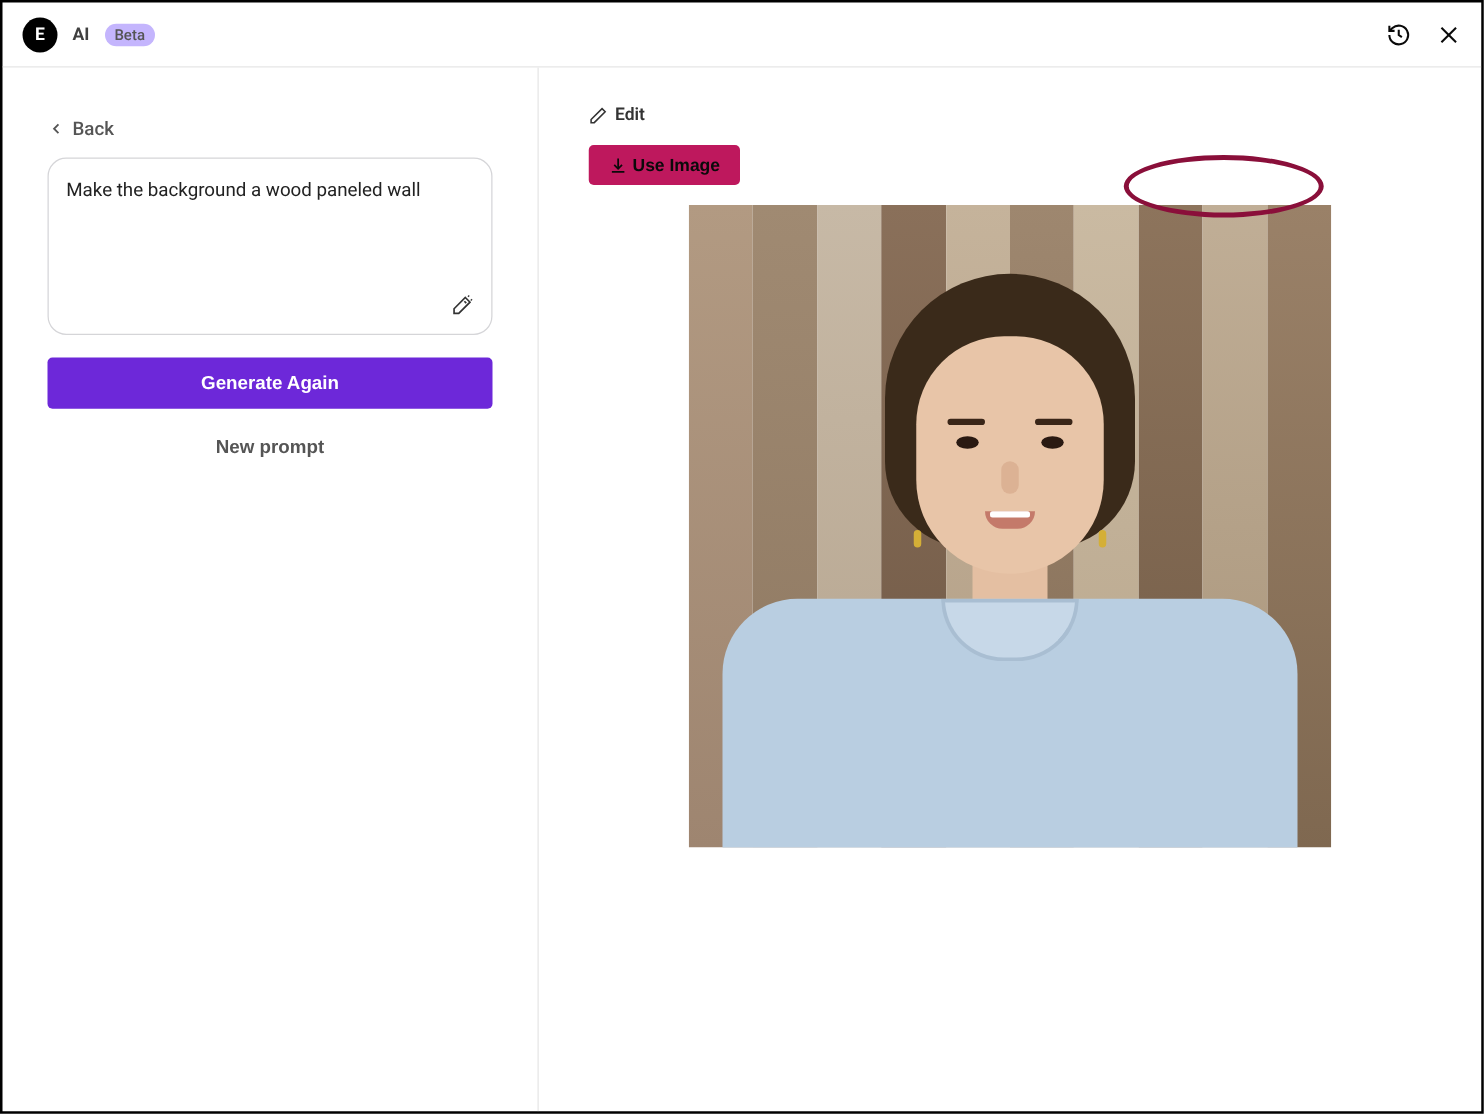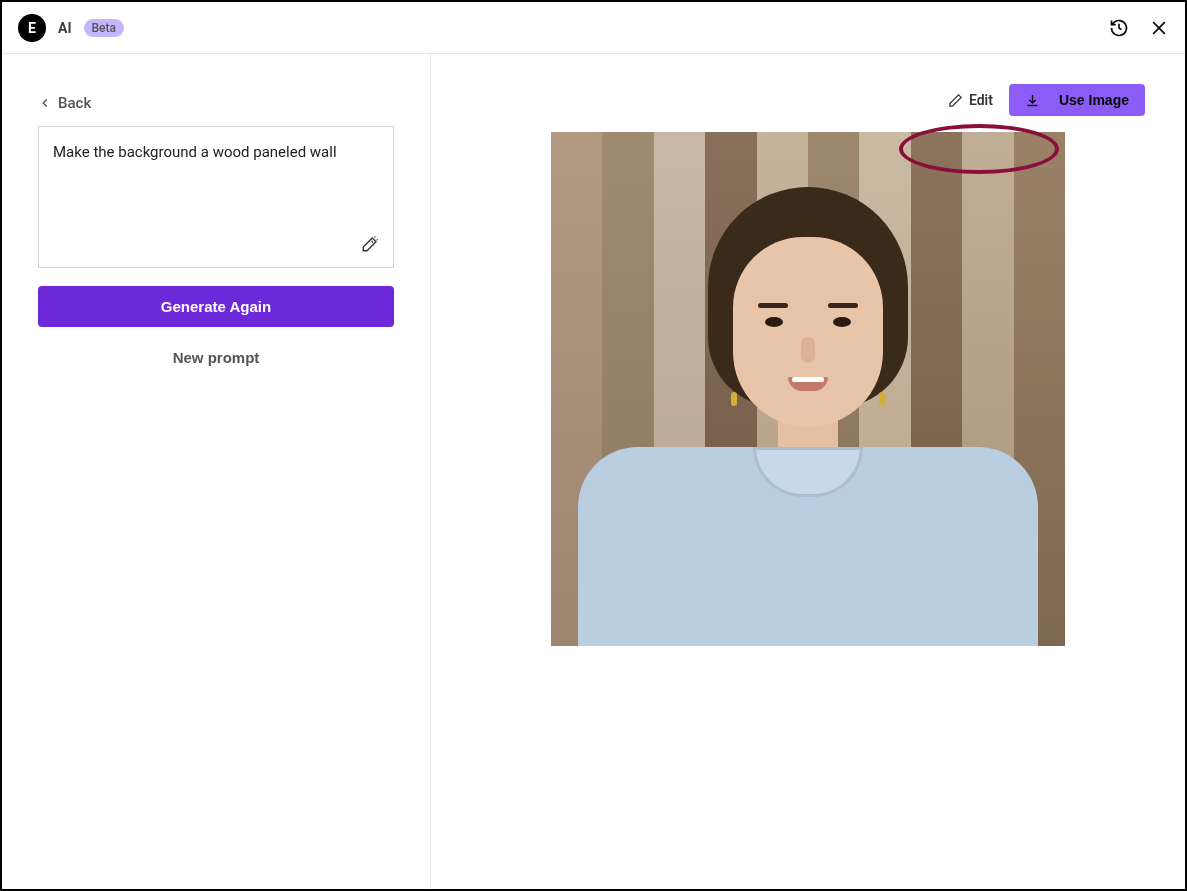--- a/index.html
+++ b/index.html
@@ -50,21 +50,21 @@
     .back-btn svg { width: 14px; height: 14px; }
     .page-title {
       font-size: 30px; font-weight: 700; color: #0a0a0a;
       line-height: 1.18; margin-bottom: 12px;
     }
     .page-subtitle {
       font-size: 15px; color: #555; line-height: 1.5;
       margin-bottom: 34px;
     }
     .prompt-box {
-      border: 1px solid #d5d5d8; border-radius: 0;
+      border: 1px solid #d5d5d8; border-radius: 15px;
       padding: 14px; min-height: 142px;
       display: flex; flex-direction: column; justify-content: space-between;
       margin-bottom: 18px;
     }
     .prompt-text {
       font-size: 15px; color: #222; line-height: 1.5;
       border: none; outline: none; resize: none;
       width: 100%; font-family: inherit;
     }
     .wand-icon { align-self: flex-end; width: 18px; height: 18px; color: #333; cursor: pointer; }
@@ -80,30 +80,30 @@
       color: #555; font-size: 15px; font-weight: 700;
       background: none; border: none; cursor: pointer;
     }
 
     .content-area {
       flex: 1; position: relative;
       padding: 30px 40px;
       overflow-y: scroll;
     }
     .content-toolbar {
-      display: flex; justify-content: flex-end; align-items: center;
-      gap: 16px; margin-bottom: 16px;
+      display: flex; justify-content: flex-end; align-items: flex-start;
+      gap: 16px; margin-bottom: 16px; flex-direction: column;
     }
     .edit-link {
       display: flex; align-items: center; gap: 6px;
       color: #333; font-size: 14px; font-weight: 600; cursor: pointer;
     }
     .use-image-btn {
-      display: flex; align-items: center; gap: 19px;
-      background: #8b5cf6; color: #0a0a0a;
+      display: flex; align-items: center; gap: 4px;
+      background: #be185d; color: #0a0a0a;
       border: none; border-radius: 4px;
       font-size: 14px; font-weight: 700;
       padding: 8px 16px; cursor: pointer;
     }
     .highlight-ring {
       position: absolute;
       top: 70px; right: 126px;
       width: 160px; height: 50px;
       border: 4px solid #8a0f3a;
       border-radius: 50%;

